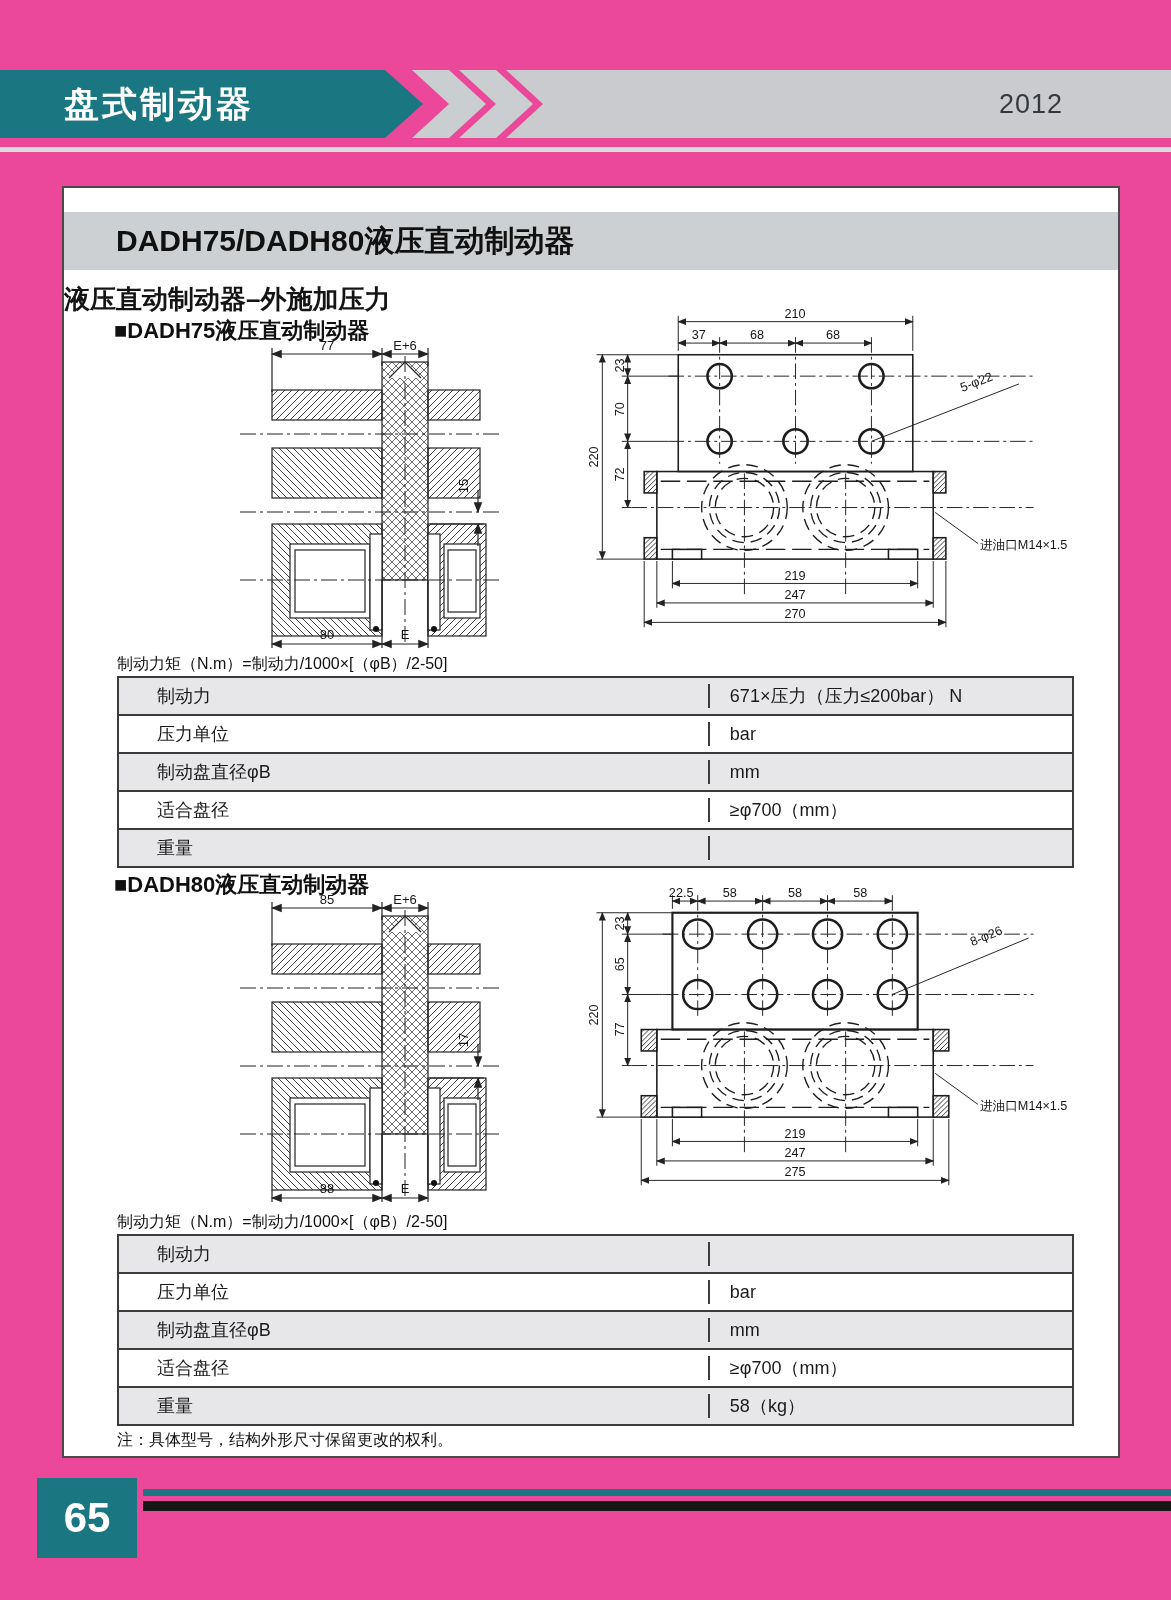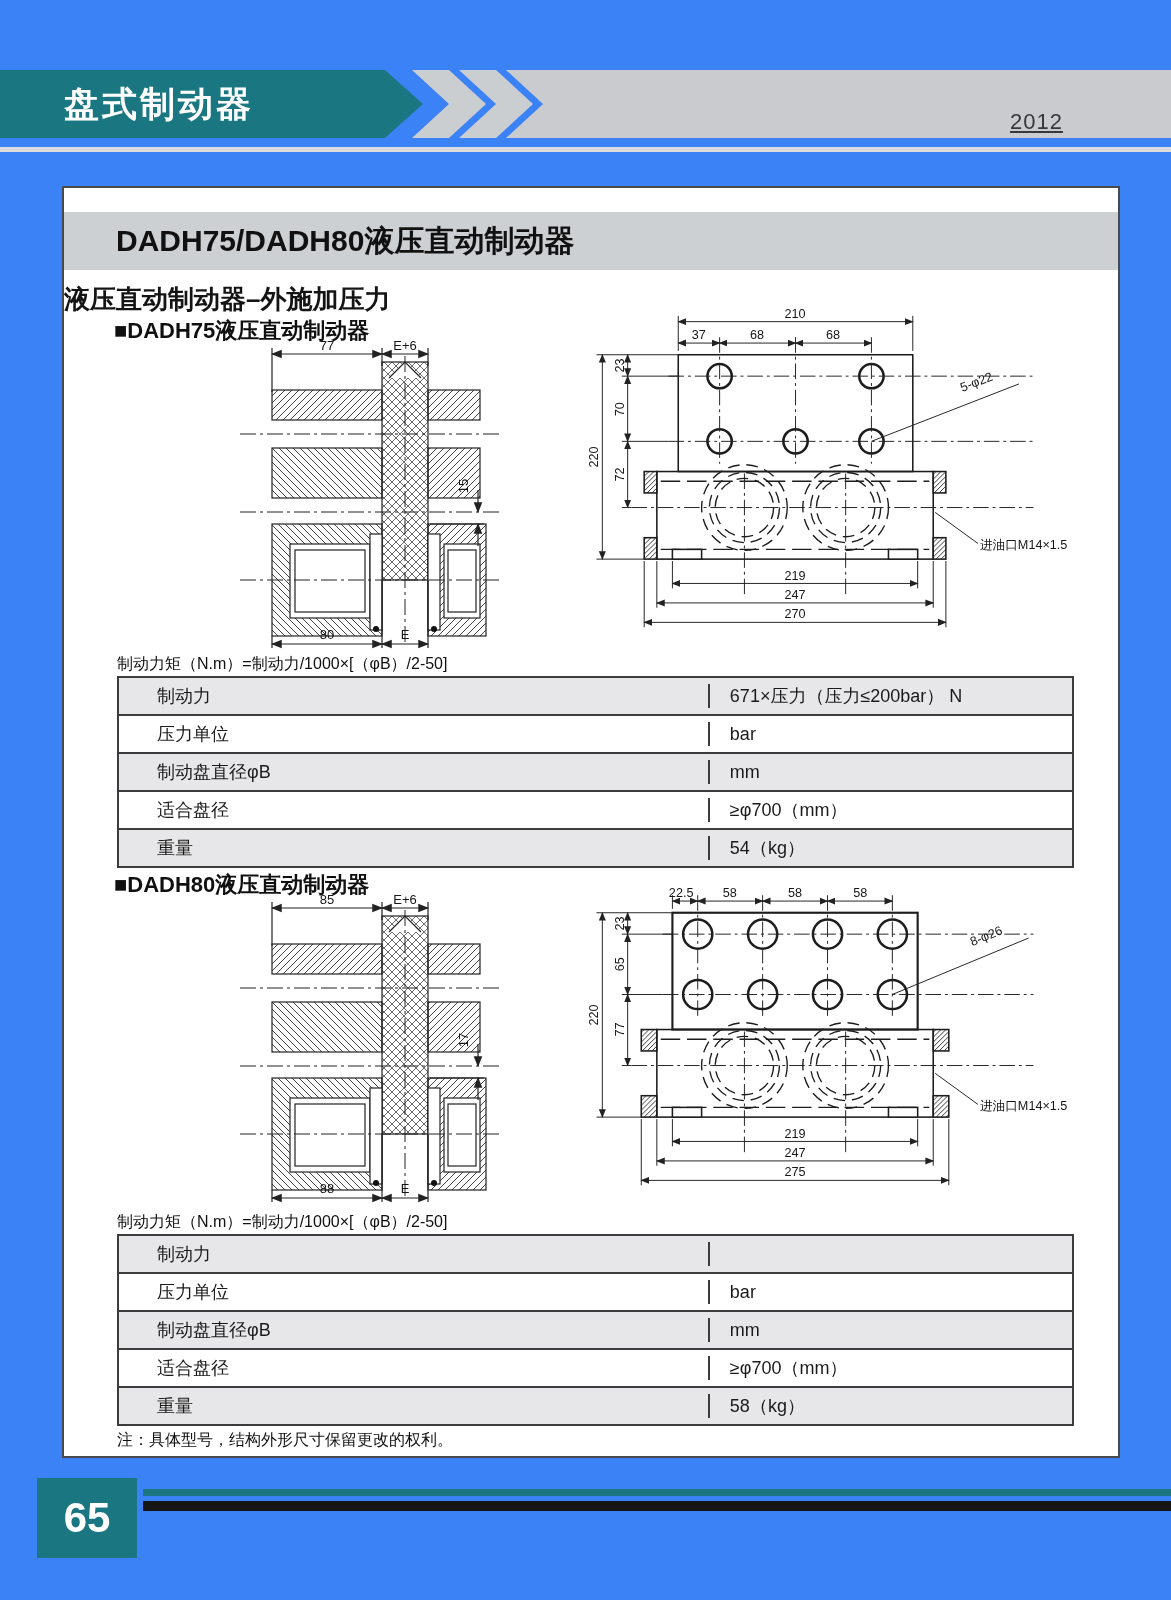--- a/index.html
+++ b/index.html
@@ -1,22 +1,22 @@
 <!DOCTYPE html>
 <html><head>
 <meta charset="utf-8">
 <style>
   html,body{margin:0;padding:0;background:#ffffff;}
-  #page{position:relative;width:1171px;height:1600px;background:#3b82f6;overflow:hidden;
+  #page{position:relative;width:1171px;height:1600px;background:#ec4899;overflow:hidden;
         font-family:"Liberation Sans","DejaVu Sans",sans-serif;color:#1a1a1a;}
   .abs{position:absolute;}
   
   #banner-title{left:64px;top:70px;height:68px;line-height:68px;font-size:35px;font-weight:bold;
       color:#fff;letter-spacing:3px;}
-  #year{right:108px;top:88px;height:68px;line-height:68px;font-size:22px;color:#35393d;letter-spacing:1px;text-decoration:underline;}
+  #year{right:108px;top:70px;height:68px;line-height:68px;font-size:27px;color:#35393d;letter-spacing:1px;}
   #top-divider{left:0;top:147px;width:100%;height:5px;background:#d9dbdd;}
   
   #content-box{left:62px;top:186px;width:1054px;height:1268px;border:2px solid #4a4a4a;background:#fff;}
   #box-title-bar{left:0;top:24px;width:100%;height:58px;background:#cdd0d2;}
   #box-title{left:52px;top:24px;height:58px;line-height:58px;font-size:30px;font-weight:bold;color:#111;}
   #subtitle{left:0;top:94px;width:100%;text-align:left;font-size:26px;font-weight:600;color:#141414;}
   .sec-heading{left:50px;font-size:22px;font-weight:bold;color:#101010;}
   .formula{left:53px;font-size:16px;color:#101010;}
   .note{left:53px;font-size:16px;color:#101010;}
   
@@ -224,21 +224,20 @@
       <div class="trow gray">
           <div class="tl">制动盘直径φB</div>
           <div class="tv">mm</div>
         </div>
       <div class="trow">
           <div class="tl">适合盘径</div>
           <div class="tv">≥φ700（mm）</div>
         </div>
       <div class="trow gray">
           <div class="tl">重量</div>
-          <div class="tv">54（kg）</div>
         </div>
     </div>
 
     <div class="abs sec-heading" style="top:682px">■DADH80液压直动制动器</div>
 
     <svg class="draw" style="left:168px;top:704px" width="280" height="315" viewBox="0 0 280 315">
       <defs>
         <marker id="ar3" viewBox="0 0 10 10" refX="9" refY="5" markerWidth="9" markerHeight="9" orient="auto-start-reverse">
             <path d="M0,1 L10,5 L0,9 z" fill="#222"></path>
           </marker>

